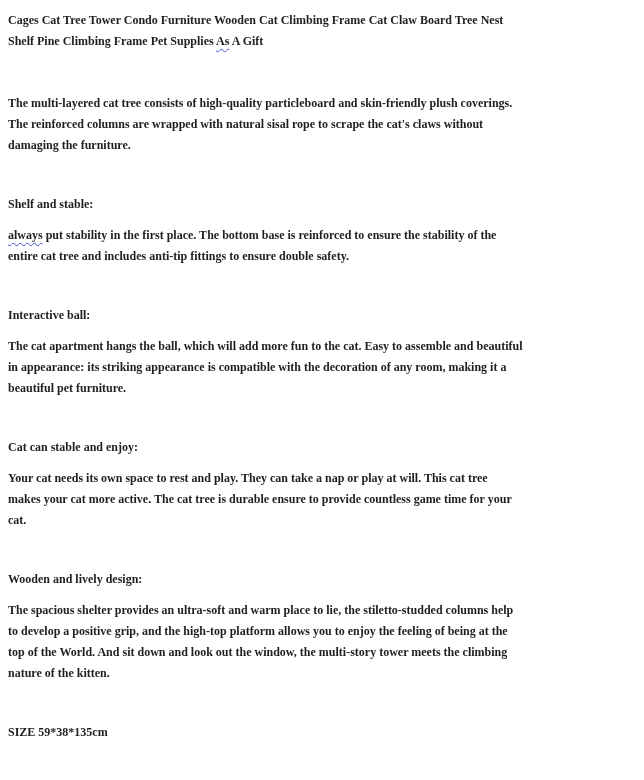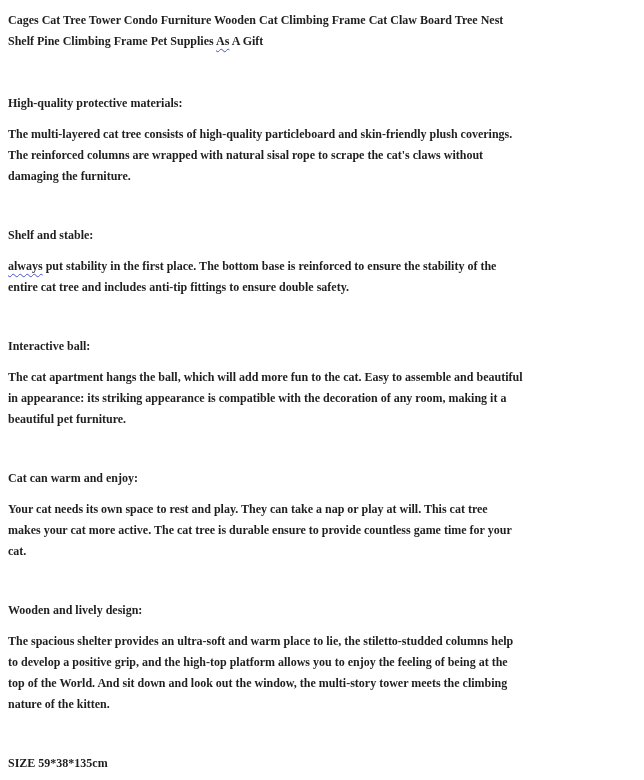--- a/index.html
+++ b/index.html
@@ -33,30 +33,29 @@
     text-underline-offset: 3px;
   }
 </style>
 </head>
 <body>
 
 <div class="doc">
 
   <p class="title"><span>Cages Cat Tree Tower Condo Furniture Wooden Cat Climbing Frame Cat Claw Board Tree Nest Shelf Pine Climbing Frame Pet Supplies </span><span class="squiggle">As</span><span> A Gift</span></p>
 
-  <p class="heading">High-quality protective materials:</p>
   <p class="body">The multi-layered cat tree consists of high-quality particleboard and skin-friendly plush coverings. The reinforced columns are wrapped with natural sisal rope to scrape the cat's claws without damaging the furniture.</p>
 
   <p class="heading">Shelf and stable:</p>
   <p class="body"><span class="squiggle">always</span><span> put stability in the first place. The bottom base is reinforced to ensure the stability of the entire cat tree and includes anti-tip fittings to ensure double safety.</span></p>
 
   <p class="heading">Interactive ball:</p>
   <p class="body">The cat apartment hangs the ball, which will add more fun to the cat. Easy to assemble and beautiful in appearance: its striking appearance is compatible with the decoration of any room, making it a beautiful pet furniture.</p>
 
-  <p class="heading">Cat can warm and enjoy:</p>
+  <p class="heading">Cat can stable and enjoy:</p>
   <p class="body">Your cat needs its own space to rest and play. They can take a nap or play at will. This cat tree makes your cat more active. The cat tree is durable ensure to provide countless game time for your cat.</p>
 
   <p class="heading">Wooden and lively design:</p>
   <p class="body">The spacious shelter provides an ultra-soft and warm place to lie, the stiletto-studded columns help to develop a positive grip, and the high-top platform allows you to enjoy the feeling of being at the top of the World. And sit down and look out the window, the multi-story tower meets the climbing nature of the kitten.</p>
 
   <p class="size-line">SIZE 59*38*135cm</p>
 
 </div>
 
 </body></html>

